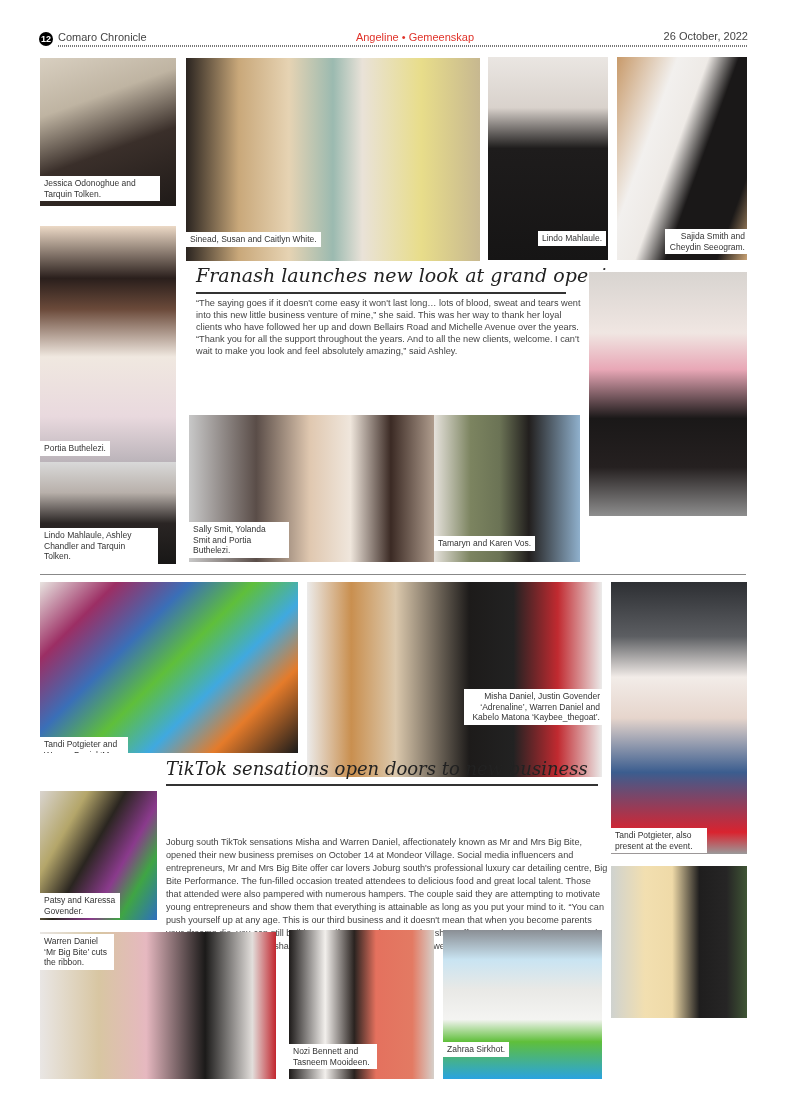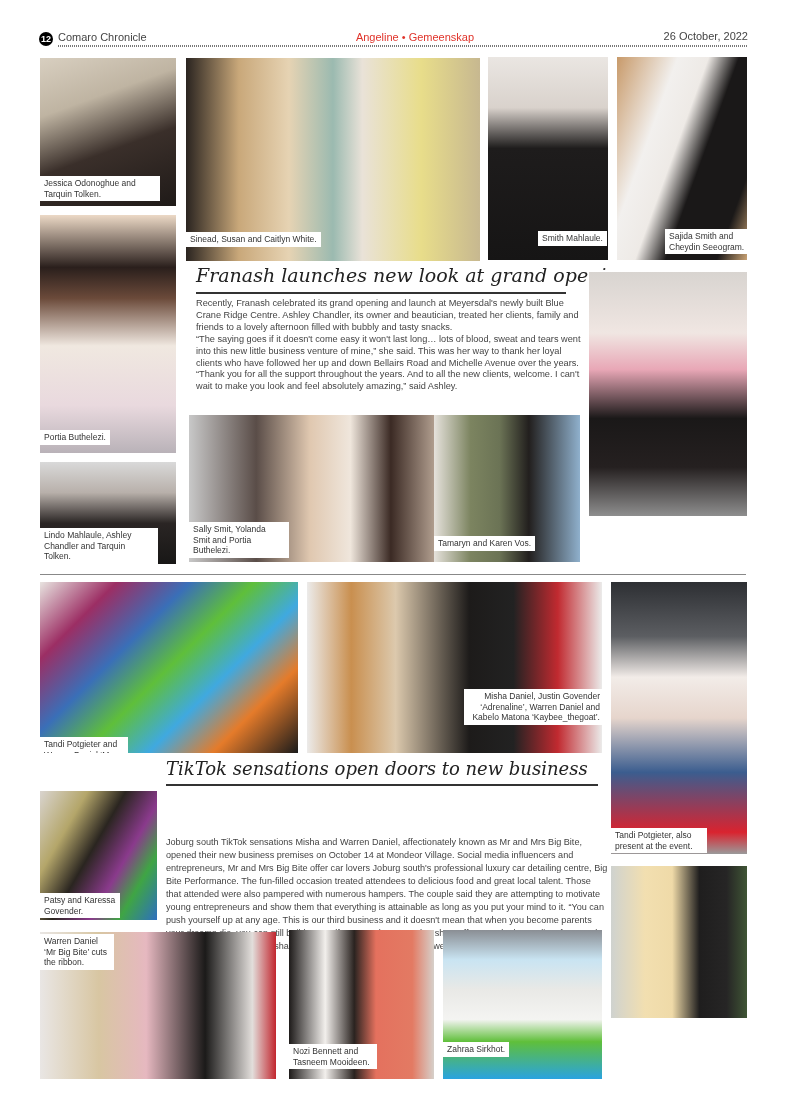--- a/index.html
+++ b/index.html
@@ -30,35 +30,34 @@
 
 <div class="photo" style="left:40px;top:58px;width:136px;height:148px;background:linear-gradient(160deg,#d8cfc0 0%,#bfb4a2 30%,#3a2f2a 60%,#1f1a18 100%);">
   <div class="caption" style="left:0;top:118px;width:112px;">Jessica Odonoghue and Tarquin Tolken.</div>
 </div>
 
 <div class="photo" style="left:186px;top:58px;width:294px;height:203px;background:linear-gradient(90deg,#2a2420 0%,#c9a87a 18%,#e6d3b3 35%,#9bbab0 50%,#e9e2d8 60%,#e8dd8a 80%,#c7b890 100%);">
   <div class="caption" style="left:0;top:174px;white-space:nowrap;">Sinead, Susan and Caitlyn White.</div>
 </div>
 
 <div class="photo" style="left:488px;top:57px;width:120px;height:203px;background:linear-gradient(180deg,#eae6e2 0%,#d9d2cc 25%,#1e1c1c 45%,#161515 100%);">
-  <div class="caption" style="left:50px;top:174px;white-space:nowrap;">Smith Mahlaule.</div>
+  <div class="caption" style="left:50px;top:174px;white-space:nowrap;">Lindo Mahlaule.</div>
 </div>
 
 <div class="photo" style="left:617px;top:57px;width:130px;height:203px;background:linear-gradient(110deg,#c89a6a 0%,#f2f0ee 30%,#eeeae6 45%,#1a1818 60%,#1a1818 85%,#c9a274 100%);">
-  <div class="caption" style="left:48px;top:172px;width:76px;text-align:left;">Sajida Smith and Cheydin Seeogram.</div>
+  <div class="caption" style="left:48px;top:172px;width:76px;text-align:right;">Sajida Smith and Cheydin Seeogram.</div>
 </div>
 
-<div class="photo" style="left:40px;top:215px;width:136px;height:238px;background:linear-gradient(180deg,#ecd9c6 0%,#2a1f1c 22%,#6b4a3a 35%,#f0e8e0 55%,#e9d9de 80%,#b9b2b8 100%);">
+<div class="photo" style="left:40px;top:226px;width:136px;height:238px;background:linear-gradient(180deg,#ecd9c6 0%,#2a1f1c 22%,#6b4a3a 35%,#f0e8e0 55%,#e9d9de 80%,#b9b2b8 100%);">
   <div class="caption" style="left:0;top:215px;white-space:nowrap;">Portia Buthelezi.</div>
 </div>
 
 <div class="headline" style="left:196px;top:264px;font-size:19px;">Franash launches new look at grand opening</div>
 <div class="headline-rule" style="left:196px;top:292px;width:370px;"></div>
 <div class="body-text" style="left:196px;top:298px;width:388px;">
-  <p style="margin:0;">Recently, Franash celebrated its grand opening and launch at Meyersdal's newly built Blue Crane Ridge Centre.  Ashley Chandler, its owner and beautician, treated her clients, family and friends to a lovely afternoon filled with bubbly and tasty snacks.</p>
   <p style="margin:0;">“The saying goes if it doesn't come easy it won't last long… lots of blood, sweat and tears went into this new little business venture of mine,” she said. This was her way to thank her loyal clients who have followed her up and down Bellairs Road and Michelle Avenue over the years. “Thank you for all the support throughout the years. And to all the new clients, welcome. I can't wait to make you look and feel absolutely amazing,” said Ashley.</p>
 </div>
 
 <div class="photo" style="left:40px;top:462px;width:136px;height:102px;background:linear-gradient(180deg,#d9d9d9 0%,#b8b0aa 30%,#2a2524 60%,#181716 100%);">
   <div class="caption" style="left:0;top:66px;width:110px;">Lindo Mahlaule, Ashley Chandler and Tarquin Tolken.</div>
 </div>
 
 <div class="photo" style="left:189px;top:415px;width:236px;height:147px;background:linear-gradient(90deg,#c8c8c8 0%,#5a4d48 25%,#e0c8b0 45%,#efe6dc 60%,#3b2a24 75%,#f0dcc8 100%);padding-left:33px;">
   <div class="caption" style="left:0;top:107px;width:92px;">Sally Smit, Yolanda Smit and Portia Buthelezi.</div>
 </div>
@@ -70,21 +69,21 @@
 <div class="photo" style="left:589px;top:272px;width:158px;height:244px;background:linear-gradient(180deg,#d8d4d0 0%,#f0e6e2 25%,#e8a7b6 40%,#1a1818 60%,#252020 80%,#8e8e8e 100%);">
   <div class="caption" style="left:0;top:264px;white-space:nowrap;">Angeline Lloyd and Ashley Chandler.</div>
 </div>
 
 <div class="section-rule"></div>
 
 <div class="photo" style="left:40px;top:582px;width:258px;height:171px;background:linear-gradient(135deg,#e8e4e0 0%,#9c2e64 18%,#3a6fb8 35%,#5fbf3a 50%,#3fa9e0 65%,#e57b2a 80%,#1b1b1b 100%);">
   <div class="caption" style="left:0;top:155px;width:80px;">Tandi Potgieter and Warren Daniel ‘Mr Big Bite’.</div>
 </div>
 
-<div class="photo" style="left:307px;top:582px;width:295px;height:171px;background:linear-gradient(90deg,#ecebea 0%,#c98f4f 15%,#dcc9ad 30%,#1d1b1a 55%,#222 70%,#c12a30 85%,#ebebea 100%);">
+<div class="photo" style="left:307px;top:582px;width:295px;height:195px;background:linear-gradient(90deg,#ecebea 0%,#c98f4f 15%,#dcc9ad 30%,#1d1b1a 55%,#222 70%,#c12a30 85%,#ebebea 100%);">
   <div class="caption" style="left:157px;top:107px;width:132px;text-align:right;">Misha Daniel, Justin Govender ‘Adrenaline’, Warren Daniel and Kabelo Matona ‘Kaybee_thegoat’.</div>
 </div>
 
 <div class="photo" style="left:611px;top:582px;width:136px;height:272px;background:linear-gradient(180deg,#2d2f33 0%,#5c5e62 20%,#f2ece8 35%,#e6d5cc 50%,#3b5d8f 70%,#d9232f 92%,#9a9a9a 100%);">
   <div class="caption" style="left:0;top:246px;width:88px;">Tandi Potgieter, also present at the event.</div>
 </div>
 
 <div class="headline" style="left:166px;top:758px;font-size:18px;">TikTok sensations open doors to new business</div>
 <div class="headline-rule" style="left:166px;top:784px;width:432px;"></div>
 <div class="body-text" style="left:166px;top:792px;width:442px;font-size:9.1px;line-height:13px;margin-top:44px;">

